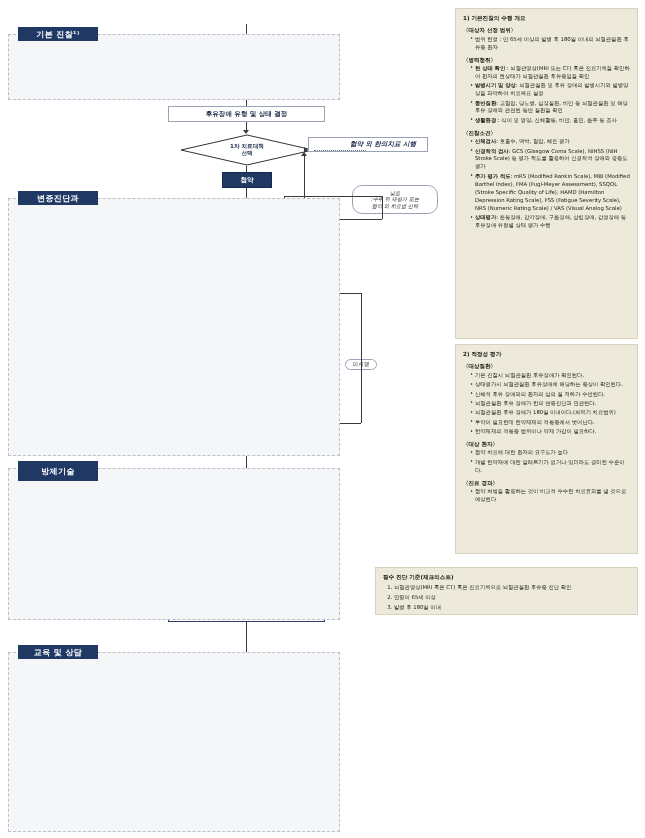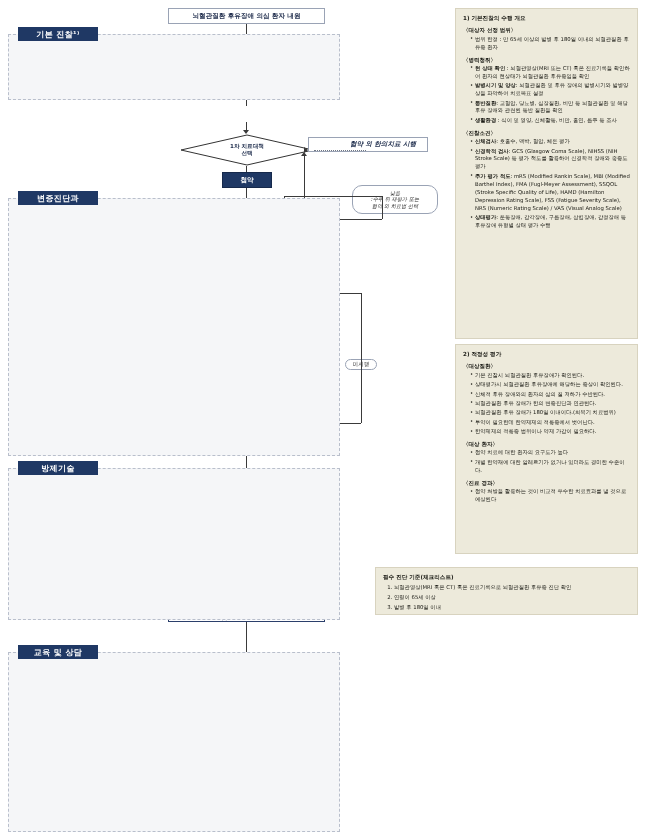--- a/index.html
+++ b/index.html
@@ -138,39 +138,39 @@
 
 <div id="stage">
 
   <div class="sect-frame" style="left:8px; top:34px; width:332px; height:66px;"></div>
   <div class="sect-frame" style="left:8px; top:198px; width:332px; height:258px;"></div>
   <div class="sect-frame" style="left:8px; top:468px; width:332px; height:152px;"></div>
   <div class="sect-frame" style="left:8px; top:652px; width:332px; height:180px;"></div>
 
   <div class="sect-title" style="left:18px; top:27px; width:80px; height:14px;">기본 진찰¹⁾</div>
   <div class="sect-title" style="left:18px; top:191px; width:80px; height:14px;">변증진단과</div>
-  <div class="sect-title" style="left:18px; top:461px; width:80px; height:14px;">방제기술</div>
+  <div class="sect-title" style="left:18px; top:461px; width:80px; height:20px;">방제기술</div>
   <div class="sect-title" style="left:18px; top:645px; width:80px; height:14px;">교육 및 상담</div>
 
   <div class="pill" style="left:18px; top:44px; width:80px; height:16px;">병적청취</div>
   <div class="pill" style="left:18px; top:78px; width:80px; height:16px;">진찰소견</div>
   <div class="pill" style="left:18px; top:207px; width:80px; height:16px;">적정성 평가²⁾</div>
   <div class="pill" style="left:15px; top:245px; width:86px; height:16px;">심층병적정보수집</div>
   <div class="pill" style="left:18px; top:286px; width:80px; height:16px;">임상검사계획</div>
   <div class="pill" style="left:18px; top:430px; width:80px; height:16px;">변증진단 도출</div>
   <div class="pill" style="left:15px; top:479px; width:86px; height:16px;">첩약치료계획수립</div>
   <div class="pill" style="left:18px; top:513px; width:80px; height:16px;">처방 설정</div>
   <div class="pill" style="left:18px; top:583px; width:80px; height:16px;">전탕법 설정</div>
 
-  <div class="box thin" style="left:168px; top:8px; width:157px; height:16px;">뇌혈관질환 후유장애 의심 환자 내원</div>
 
   <div class="box" style="left:168px; top:42px; width:157px; height:17px;">발병시기 및 양상, 동반질환, 생활환경 조사</div>
 
   <div class="box" style="left:168px; top:76px; width:157px; height:17px;">신체검사,  신경학적 검사, 정신상태평가</div>
 
+  <div class="box thin" style="left:168px; top:106px; width:157px; height:16px;">후유장애 유형 및 상태 결정</div>
 
   <div class="diamond-wrap" style="left:180px; top:134px; width:134px; height:32px;">
     <svg viewBox="0 0 134 32" width="134" height="32">
       <polygon points="67,1 133,16 67,31 1,16" fill="#ffffff" stroke="#333333" stroke-width="1"></polygon>
     </svg>
     <div class="diamond-label">1차 치료대책
 선택</div>
   </div>
 
   <div class="box navy" style="left:222px; top:172px; width:50px; height:16px;">첩약</div>

